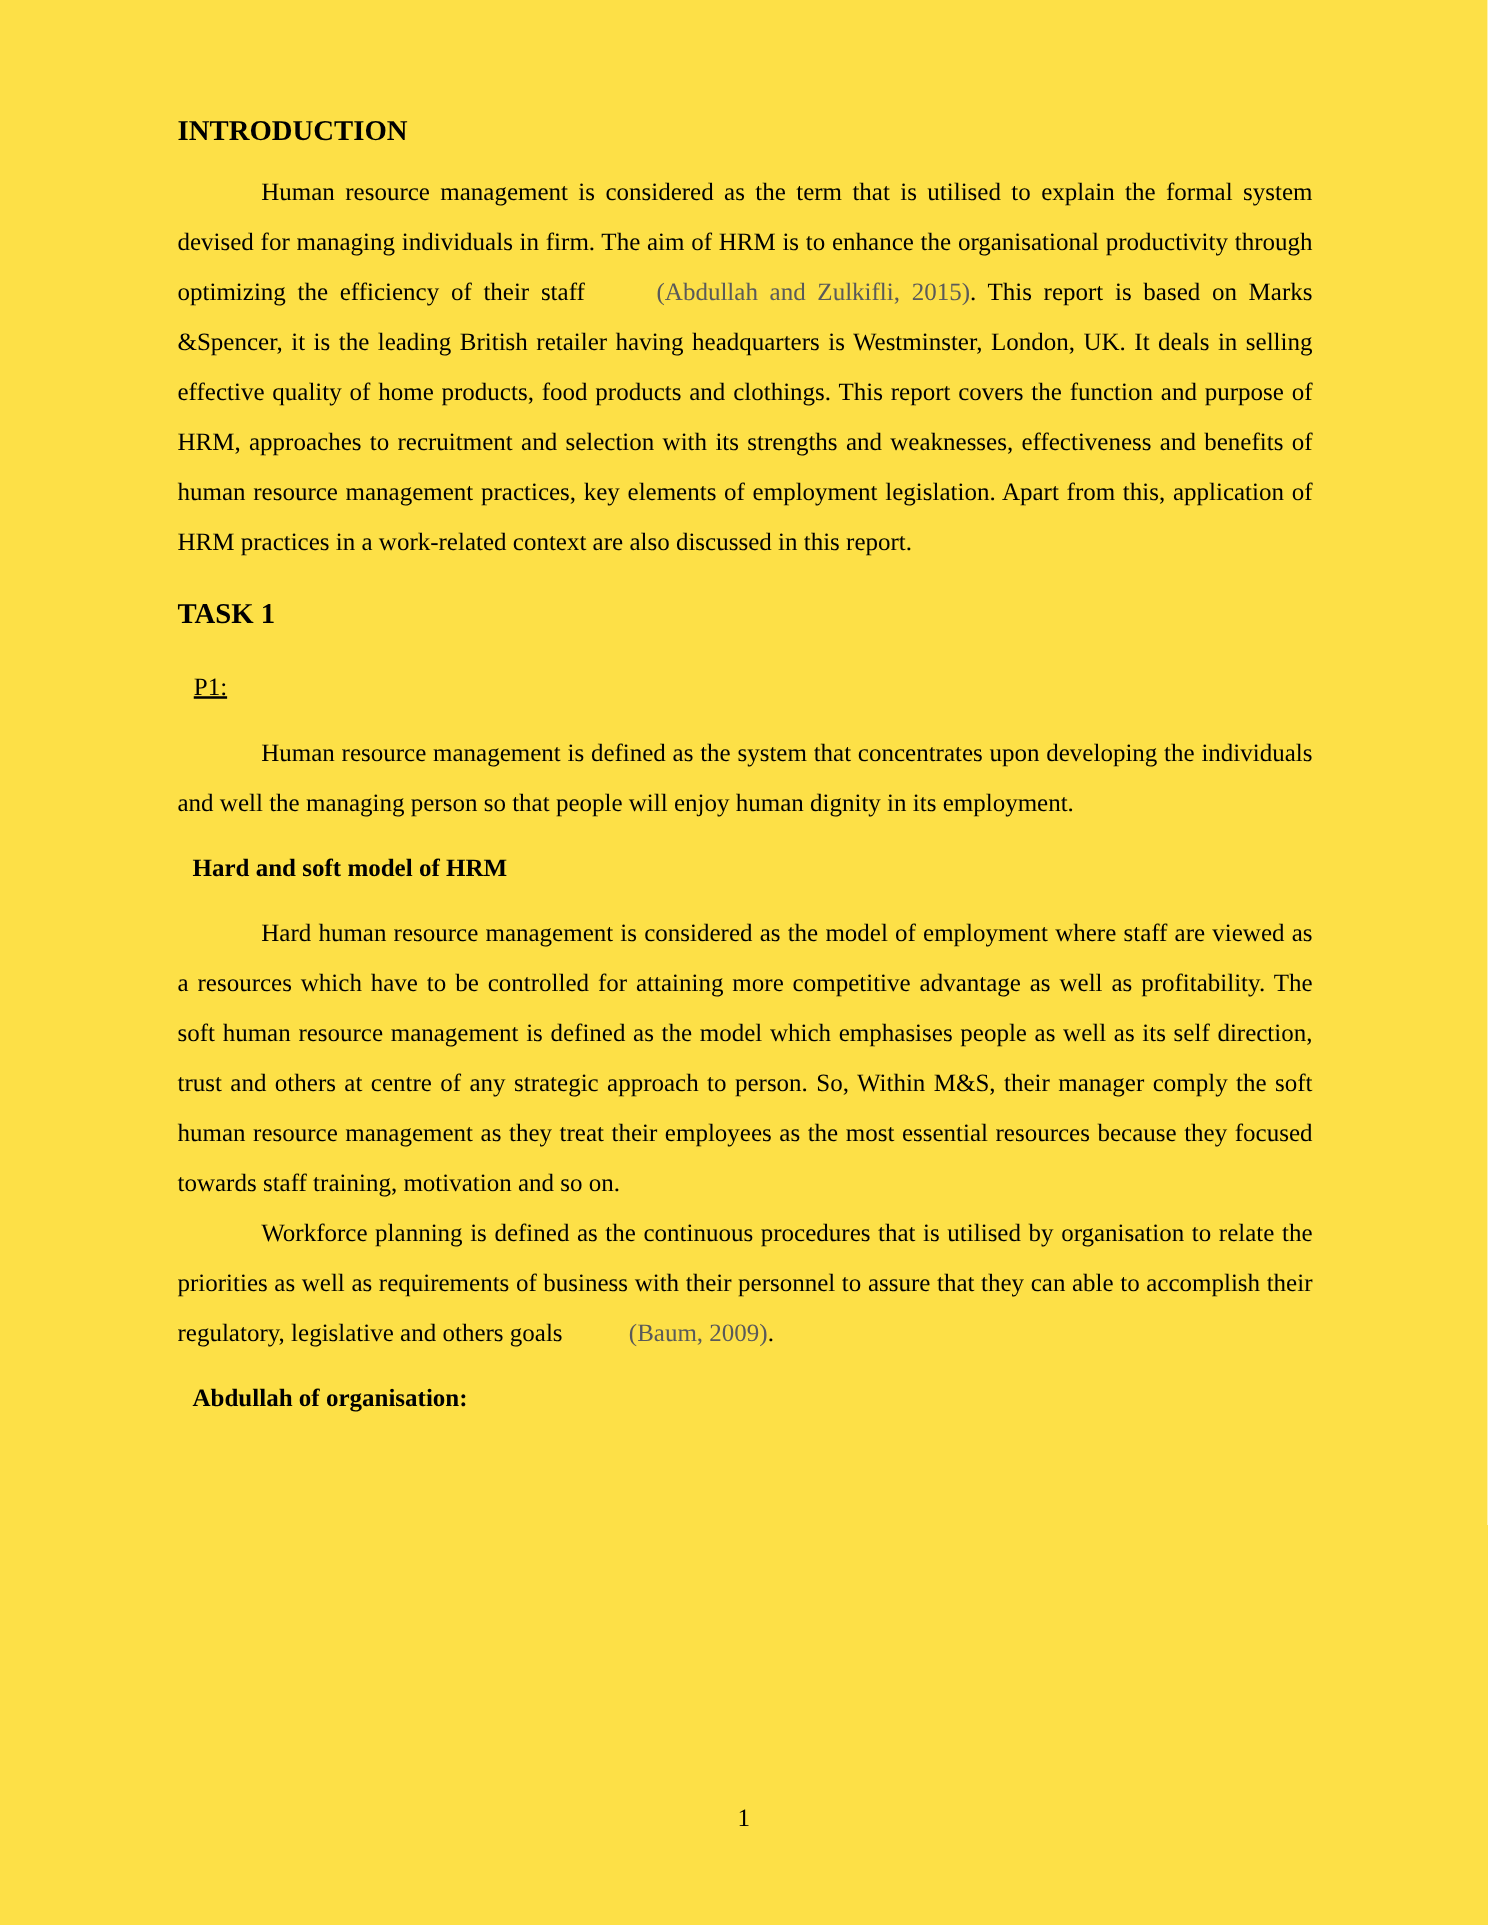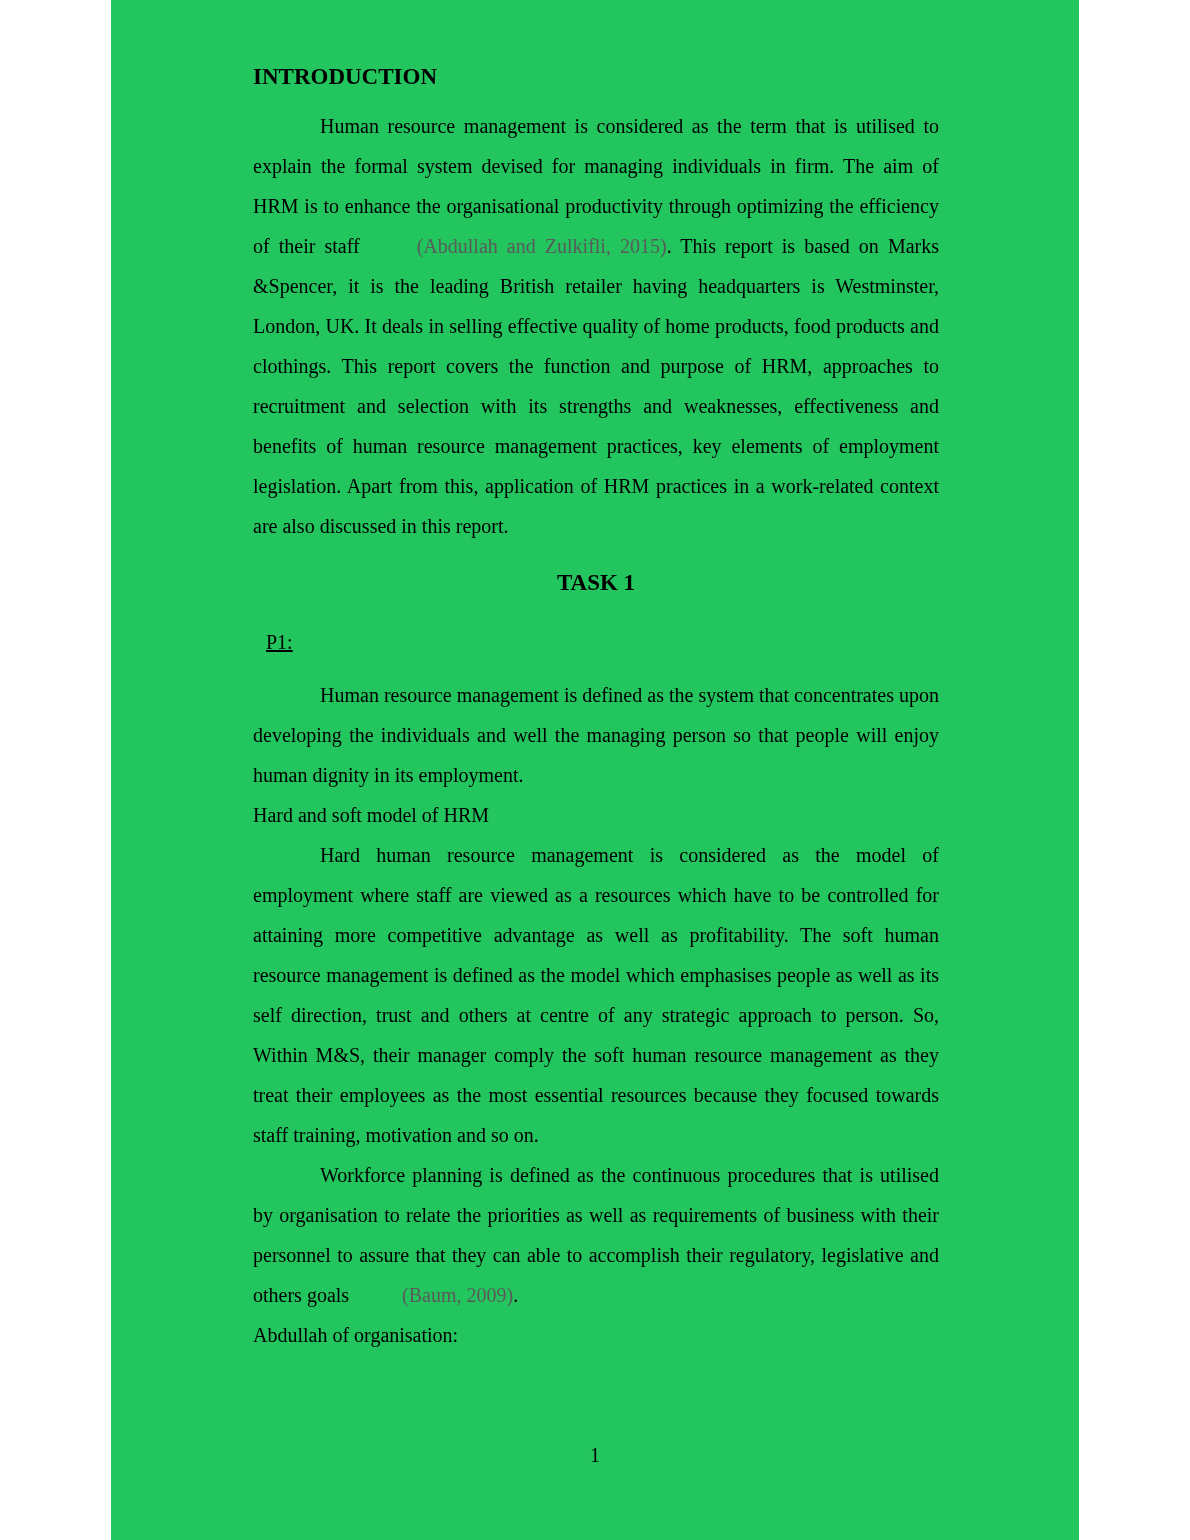--- a/index.html
+++ b/index.html
@@ -1,46 +1,46 @@
 <!DOCTYPE html>
 <html><head>
 <meta charset="utf-8">
 <style>
   html, body { margin: 0; padding: 0; background: #ffffff; }
   .page {
     position: relative;
-    width: 968px;
+    width: 1190px;
     height: 1540px;
     margin: 0 auto;
-    background: #22c55e;
+    background: #fde047;
     box-sizing: border-box;
-    padding: 62px 140px 0 142px;
+    padding: 90px 140px 0 142px;
     font-family: "Liberation Serif", serif;
     font-size: 20px;
     color: #000000;
   }
   .h-major {
     font-family: "Liberation Serif", serif;
     font-size: 23px;
     font-weight: bold;
     margin: 0;
     line-height: 30px;
   }
   .h-intro { margin-bottom: 14px; }
-  .h-task { margin-top: 22px; margin-bottom: 24px; text-align: center; }
+  .h-task { margin-top: 22px; margin-bottom: 24px; }
   .para {
     margin: 0;
     text-align: justify;
     line-height: 40px;
     text-indent: 67px;
   }
   .sub-heading {
-    font-weight: normal;
+    font-weight: bold;
     line-height: 40px;
-    margin: 0;
+    margin: 12px;
   }
   .p1-line {
     line-height: 40px;
     margin: 13px;
   }
   .underlined { text-decoration: underline; }
   .citation { color: #5a5a5a; margin-left: 48px; }
   .page-number {
     position: absolute;
     top: 1442px;

